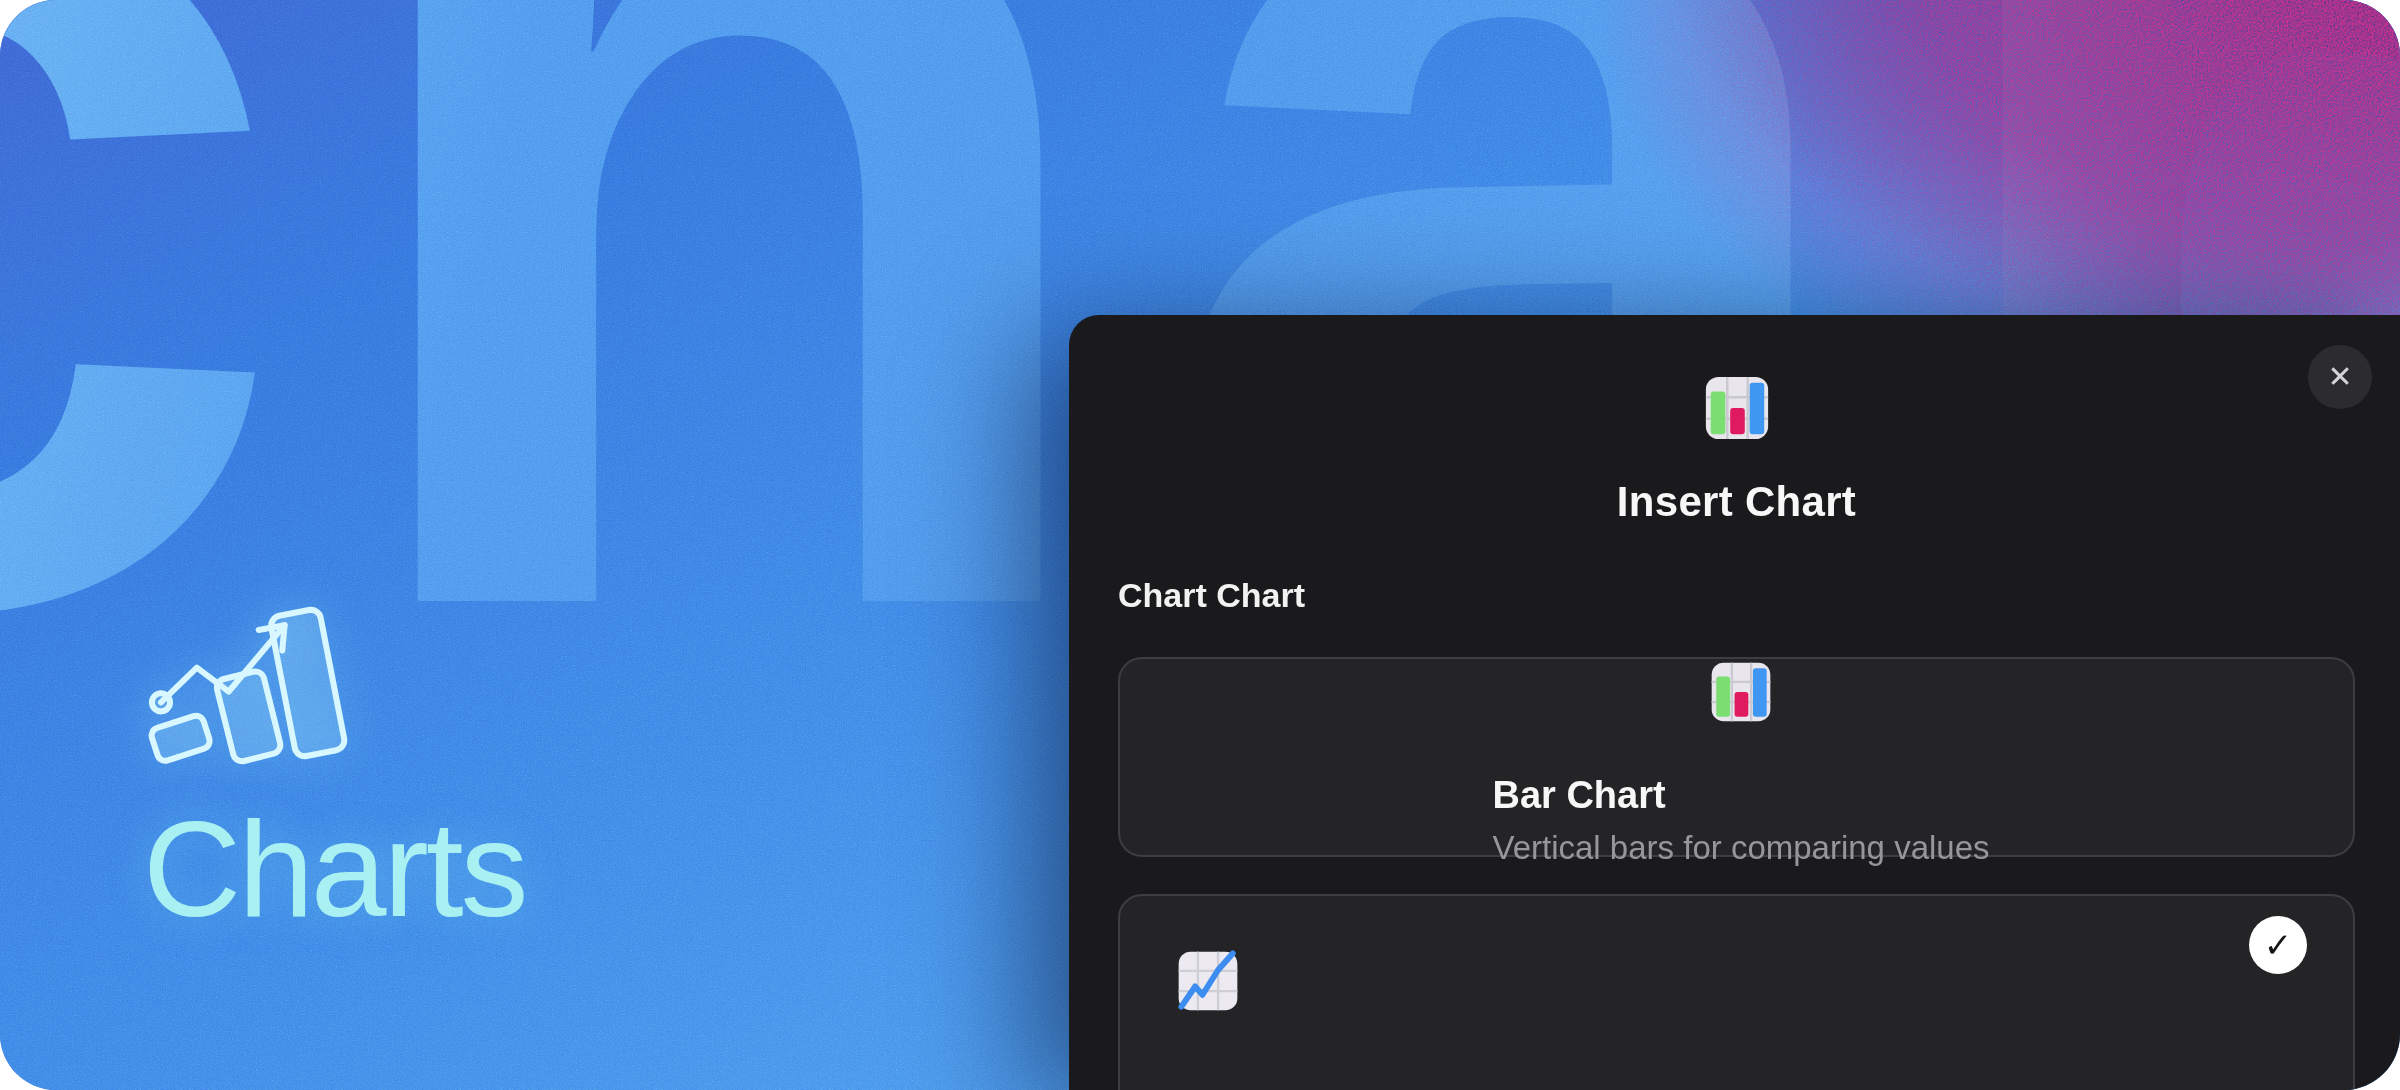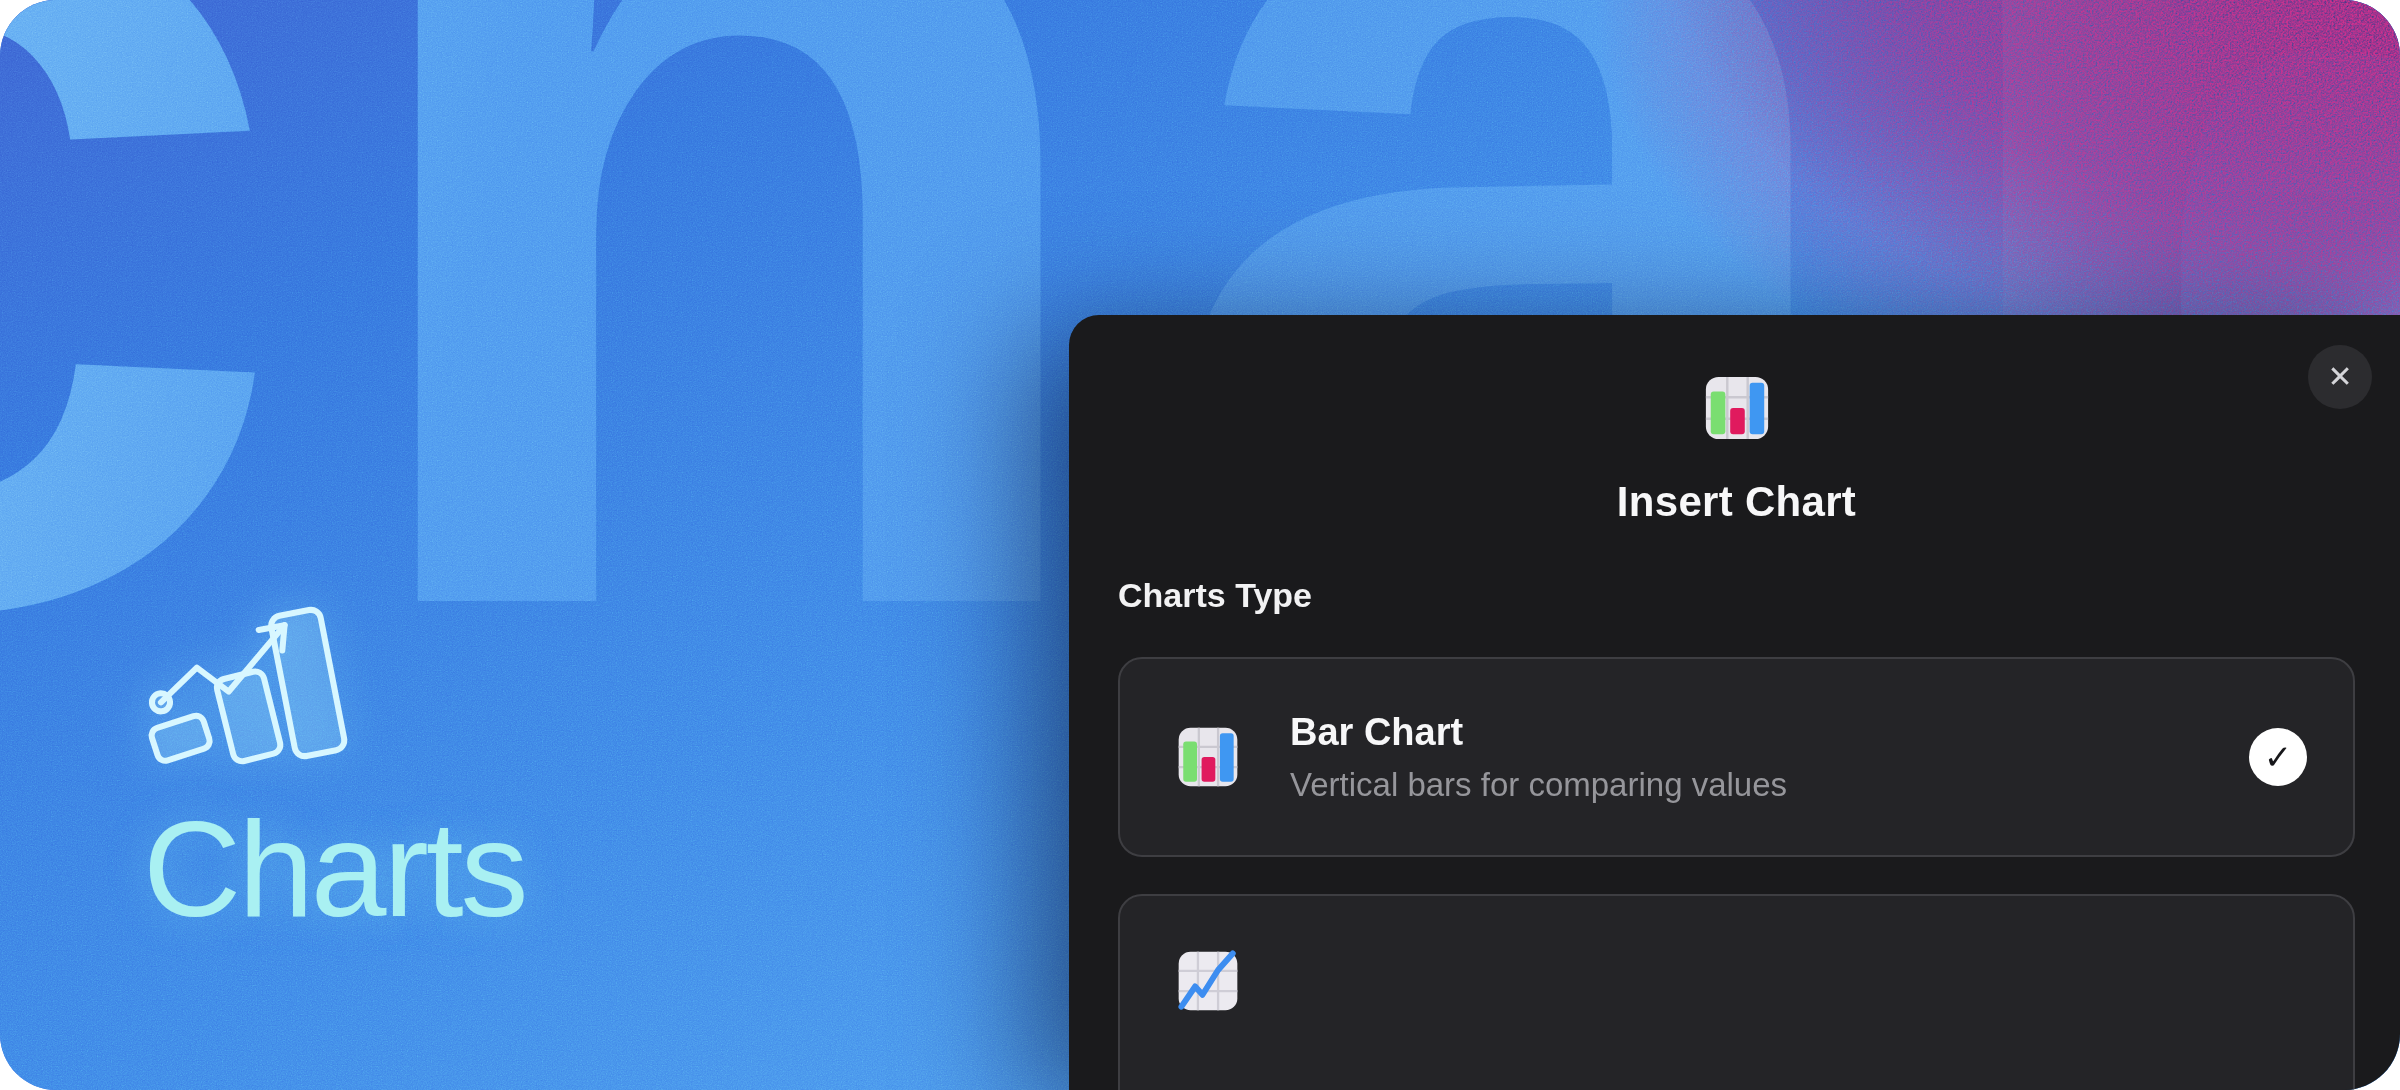--- a/index.html
+++ b/index.html
@@ -59,21 +59,21 @@
   .modal-title{font-size:42px;font-weight:bold;color:#f7f7f8;letter-spacing:.3px;}
   .modal-desc{
     margin-top:32px;width:1258px;font-size:37px;line-height:1.52;color:#b2b2b7;
     letter-spacing:.2px;
   }
   .section-label{margin-top:50px;font-size:34px;font-weight:bold;color:#f2f2f3;}
 
   .option-card{
     margin-top:42px;height:200px;border-radius:24px;background:#242427;
     border:2px solid #3e3e42;display:flex;align-items:center;
-    padding:0 46px 0 55px;gap:49px;cursor:pointer;
+    padding:0 46px 0 55px;gap:49px;cursor:pointer;flex-direction:column;
   }
   .option-card.cut{
     margin-top:37px;height:250px;align-items:flex-start;padding-top:52px;
   }
   .option-icon{width:66px;height:66px;flex:0 0 auto;}
   .option-texts{display:flex;flex-direction:column;gap:12px;}
   .option-title{font-size:38px;font-weight:bold;color:#f7f7f8;}
   .option-subtitle{font-size:33px;color:#96969b;}
   .check-badge{
     margin-left:auto;width:58px;height:58px;border-radius:50%;background:#ffffff;
@@ -139,21 +139,21 @@
         <rect x="4" y="4" width="64" height="64" rx="13" fill="#e8e6ec"></rect>
         <path d="M26 4 V68 M47 4 V68 M4 25 H68 M4 47 H68" stroke="#cac8d0" stroke-width="2.5" fill="none"></path>
         <rect x="9" y="19" width="15" height="44" rx="3" fill="#7ade71"></rect>
         <rect x="29" y="36" width="15" height="27" rx="3" fill="#e01a5e"></rect>
         <rect x="49" y="10" width="15" height="53" rx="3" fill="#3f97f2"></rect>
       </svg>
       <div class="modal-title">Insert Chart</div>
     </div>
 
 
-    <div class="section-label">Charts Type</div>
+    <div class="section-label">Chart Chart</div>
 
     <div class="option-card">
       <svg class="option-icon" viewBox="0 0 72 72" aria-hidden="true">
         <rect x="4" y="4" width="64" height="64" rx="13" fill="#e8e6ec"></rect>
         <path d="M26 4 V68 M47 4 V68 M4 25 H68 M4 47 H68" stroke="#cac8d0" stroke-width="2.5" fill="none"></path>
         <rect x="9" y="19" width="15" height="44" rx="3" fill="#7ade71"></rect>
         <rect x="29" y="36" width="15" height="27" rx="3" fill="#e01a5e"></rect>
         <rect x="49" y="10" width="15" height="53" rx="3" fill="#3f97f2"></rect>
       </svg>
       <div class="option-texts">

